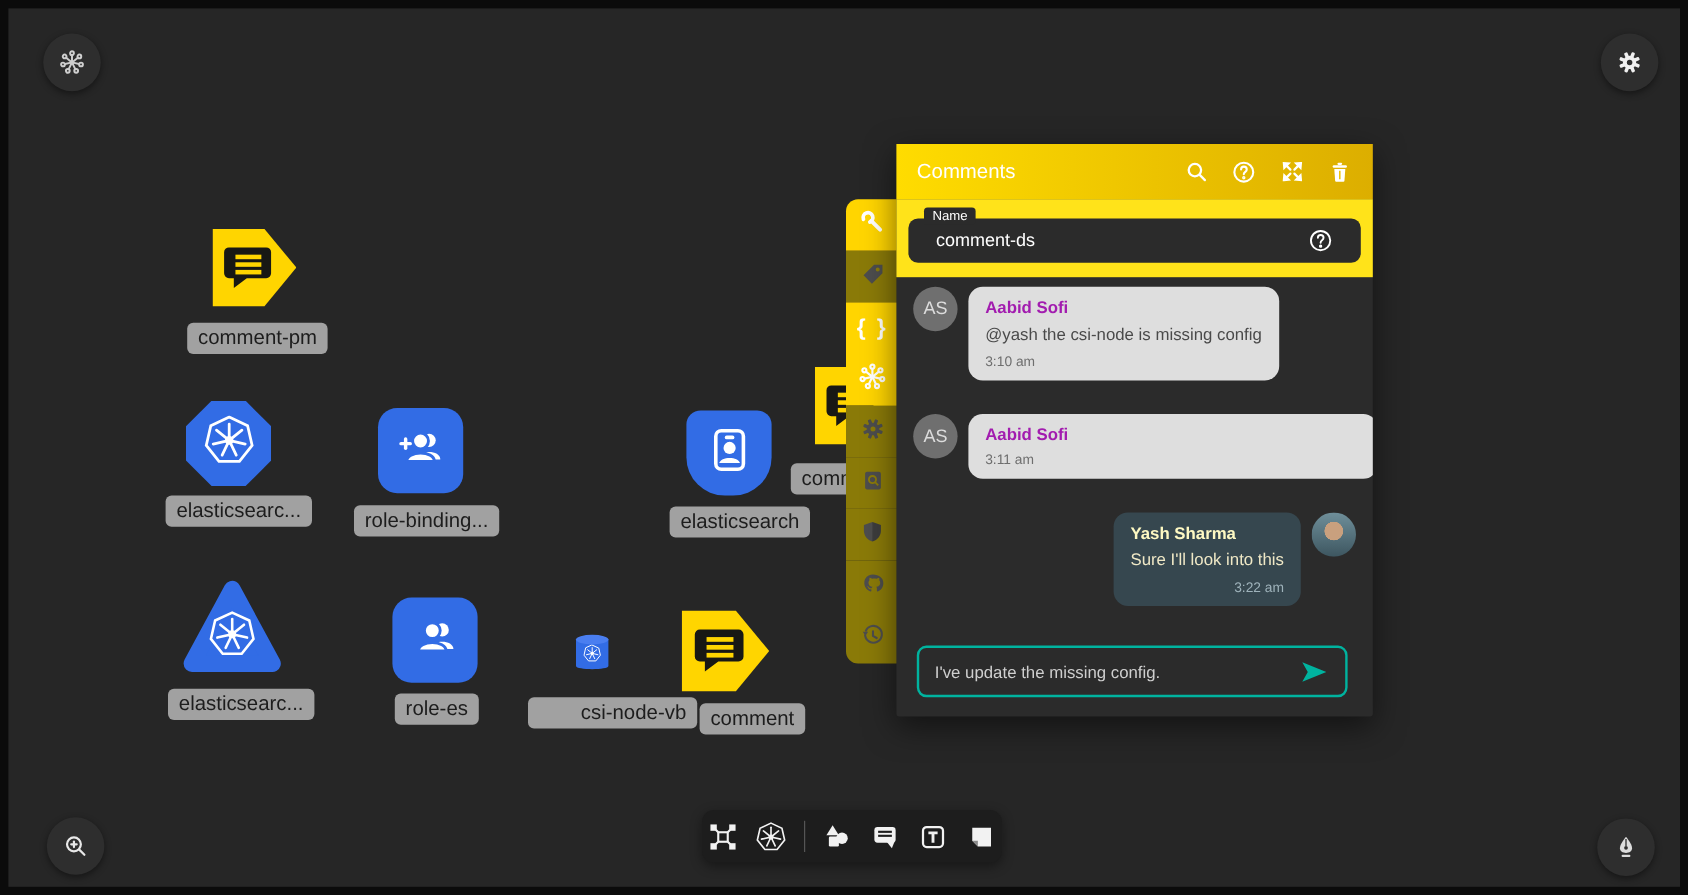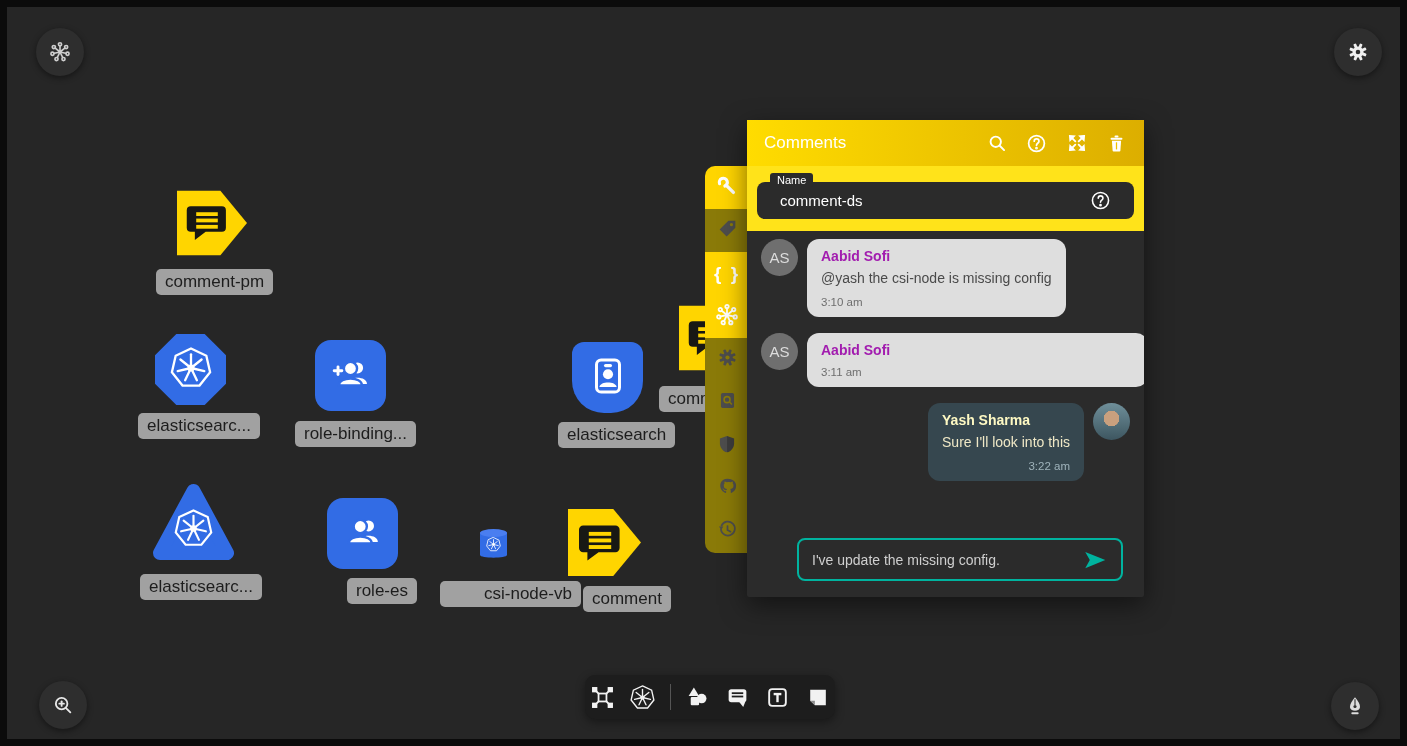--- a/index.html
+++ b/index.html
@@ -33,37 +33,37 @@
   .panel-title { color:#fff; font-size:17px; }
   .panel-header-icons { margin-left:auto; display:flex; align-items:center; gap:19px; }
   .hicon { width:21px; height:21px; display:flex; align-items:center; justify-content:center; cursor:pointer; }
 
   .name-section { background:#ffe31a; padding:16px 10px 12px; flex:0 0 auto; }
   .name-box { position:relative; background:#2b2b2b; border-radius:8px; height:37px; display:flex; align-items:center; padding:0 23px; }
   .name-tag { position:absolute; left:13px; top:-9px; background:#2b2b2b; color:#fff; font-size:11px; padding:1px 7px; border-radius:3px 3px 3px 0; }
   .name-input { flex:1; background:transparent; border:none; outline:none; color:#fff; font-size:15px; font-family:inherit; }
   .qmark { width:21px; height:21px; flex:0 0 21px; }
 
-  .messages { flex:1; padding:8px 14px 0 14px; display:flex; flex-direction:column; gap:16px; overflow:hidden; }
+  .messages { flex:1; padding:8px 14px 0 14px; display:flex; flex-direction:column; gap:28px; overflow:hidden; }
   .msg-row { display:flex; align-items:flex-start; gap:9px; }
   .msg-row.right { justify-content:flex-end; }
   .avatar { width:37px; height:37px; border-radius:50%; background:#6f6f6f; color:#dcdcdc; font-size:15px; display:flex; align-items:center; justify-content:center; flex:0 0 37px; }
   .avatar.photo { background:radial-gradient(circle at 50% 42%, #c9a07e 0 27%, rgba(0,0,0,0) 28%), linear-gradient(180deg,#6f8f9a 0%,#3d5660 100%); }
   .bubble { background:#dedede; border-radius:12px; padding:9px 14px 7px; color:#333; }
   .bubble .b-name { font-weight:bold; font-size:14px; color:#a21caf; }
   .bubble .b-text { font-size:14px; color:#4a4a4a; margin-top:5px; max-width:300px; line-height:1.35; }
   .bubble .b-text.spaced { margin-top:22px; }
   .bubble .b-time { font-size:11.5px; color:#6e6e6e; margin-top:8px; padding-bottom:2px; }
   .bubble.dark { background:#36474f; }
   .bubble.dark .b-name { color:#fef9c3; }
   .bubble.dark .b-text { color:#efe8c6; }
   .bubble.dark .b-time { color:#9fb3bb; text-align:right; }
 
   .chat-input-row { flex:0 0 auto; padding:8px 21px 16px 17px; }
-  .chat-input-box { border:2px solid #00B39F; border-radius:8px; height:43px; display:flex; align-items:center; padding:16px 13px;margin-left:33px; }
+  .chat-input-box { border:2px solid #00B39F; border-radius:8px; height:43px; display:flex; align-items:center; padding:16px 13px; }
   .chat-input { flex:1; background:transparent; border:none; outline:none; color:#cfcfcf; font-size:14px; font-family:inherit; }
   .send-btn { width:26px; height:26px; flex:0 0 26px; cursor:pointer; }
 
   
   .bottom-bar { position:absolute; left:578px; top:668px; width:250px; height:44px; background:#1d1d1d; border-radius:10px; display:flex; align-items:center; justify-content:center; gap:14px; box-shadow:0 3px 10px rgba(0,0,0,.4); z-index:4; }
   .bb-icon { width:26px; height:26px; display:flex; align-items:center; justify-content:center; cursor:pointer; color:#f2f2f2; }
   .bb-divider { width:1px; height:26px; background:#555; }
 </style>
 </head>
 <body>
@@ -252,21 +252,21 @@
             <circle cx="25" cy="14.5" r="5"></circle>
             <path d="M16.5,29 C16.5,21.5 33.5,21.5 33.5,29 Z"></path>
           </g>
           <g fill="#fff" stroke="#326CE5" stroke-width="2.2">
             <circle cx="17.5" cy="15" r="6"></circle>
             <path d="M7,30.5 C7,22 28,22 28,30.5 Z"></path>
           </g>
         </svg>
     </span>
   </div>
-  <div class="node-label" style="left:340px;top:571px;">role-es</div>
+  <div class="node-label" style="left:322px;top:571px;">role-es</div>
 
   <div class="node" style="left:468px;top:519px;width:37px;height:36px;">
     <span>
       <svg width="37" height="36" viewBox="0 0 37 36">
           <path d="M5,7 C5,3.5 32,3.5 32,7 V29 C32,32.5 5,32.5 5,29 Z" fill="#326CE5"></path>
           <ellipse cx="18.5" cy="7" rx="13.5" ry="4" fill="#4a7ef0"></ellipse>
           <g style="color:#fff">
             <svg x="11" y="11" width="15" height="15" viewBox="0 0 40 40">
               <use href="#k8s-wheel"></use>
             </svg>

